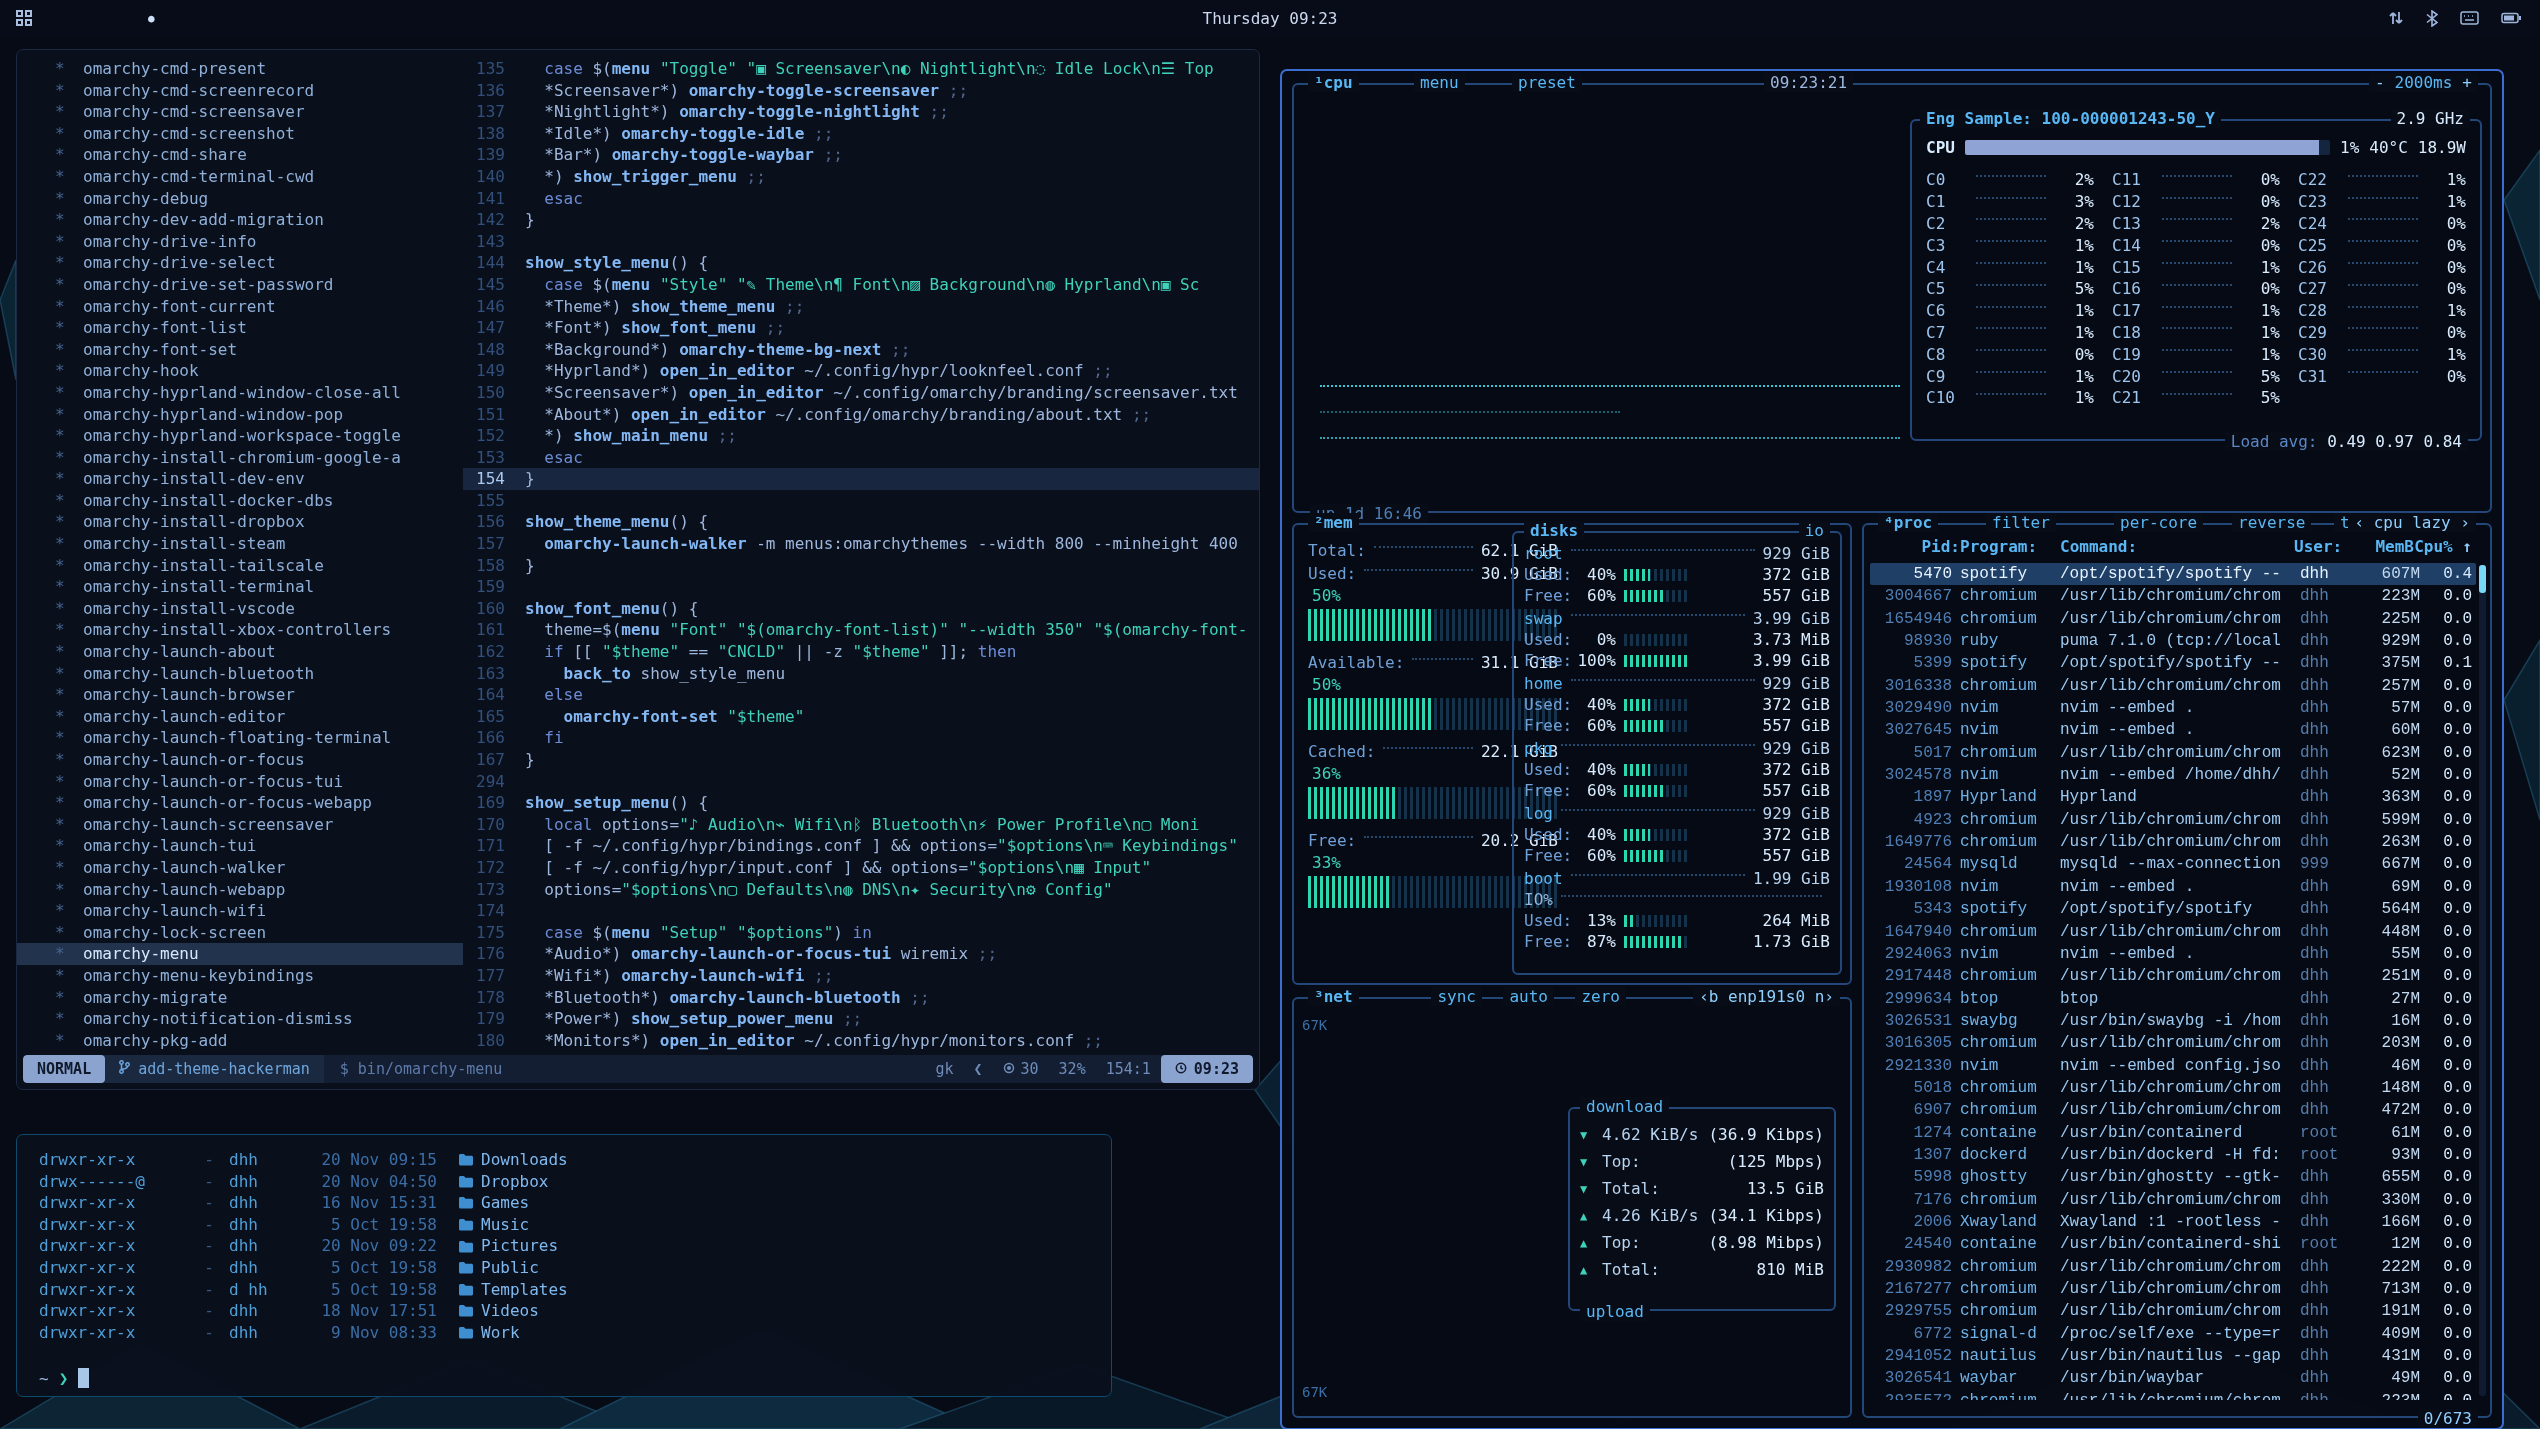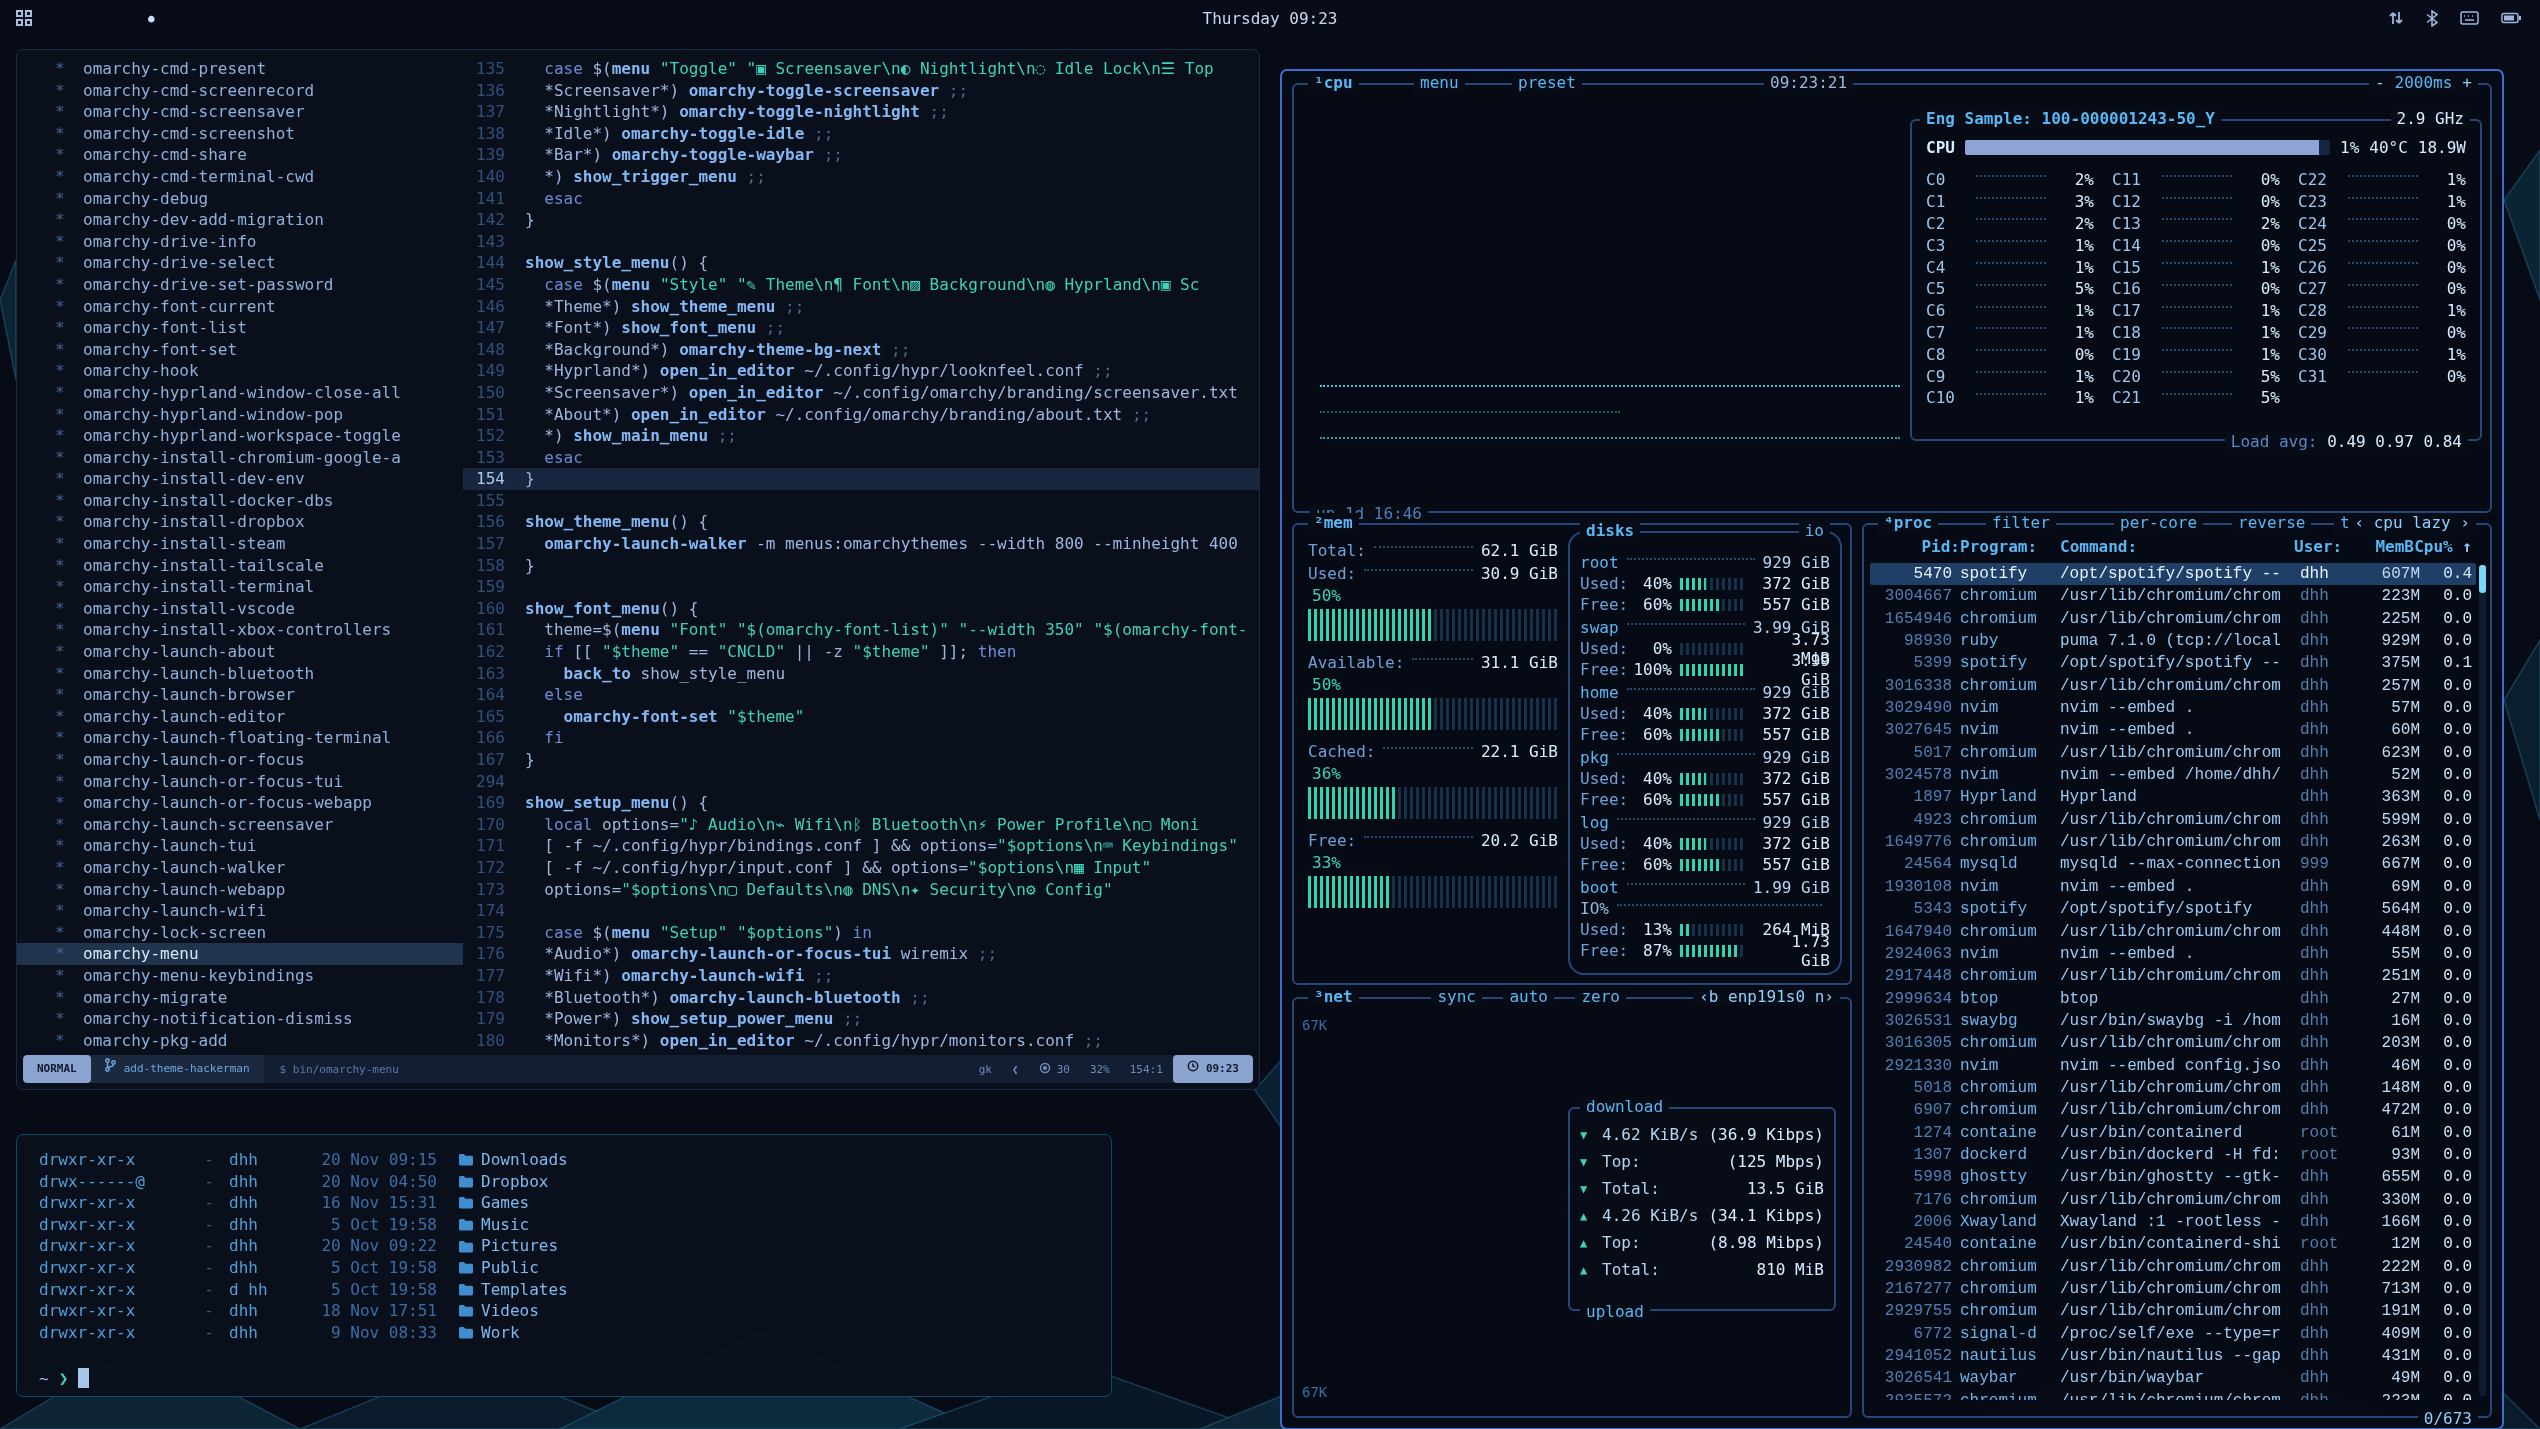--- a/index.html
+++ b/index.html
@@ -39,21 +39,21 @@
   .codepane { flex:1; overflow:hidden; }
   .cl { display:flex; height:21.6px; line-height:21.6px; white-space:pre; }
   .cl.cur { background:#182640; }
   .ln { width:62px; flex:none; text-align:right; padding-right:20px; color:#31507c; }
   .cl.cur .ln { color:#a9c9ef; }
   .ct { white-space:pre; overflow:hidden; flex:1; }
   .sg-p { color:#9db7dd; } .sg-k { color:#6c8dd6; } .sg-f { color:#83b8f5; font-weight:bold; }
   .sg-g { color:#3fd2ba; } .sg-d { color:#51688f; }
   .statusbar { position:absolute; left:6px; right:6px; bottom:6px; height:28px;
     background:#131e33; border-radius:4px; display:flex; align-items:center;
-    font-size:11px; color:#6e8cb8; overflow:hidden; }
+    font-size:15px; color:#6e8cb8; overflow:hidden; }
   .seg-mode, .seg-time { background:#8aa3cf; color:#101a2c; font-weight:bold;
     padding:0 14px; height:28px; line-height:28px; border-radius:4px; }
   .seg-branch { background:#1b2940; color:#6ea6dd; padding:0 14px; height:28px;
     line-height:28px; display:flex; align-items:center; gap:8px; }
   .seg-cmd { padding:0 16px; color:#5d7aa8; }
   .sb-spacer { flex:1; }
   .sb-item { padding:0 10px; display:flex; align-items:center; gap:6px; }
   .seg-time { display:flex; align-items:center; gap:7px; }
 
   
@@ -115,22 +115,22 @@
   
   .memstats { position:absolute; left:14px; top:14px; width:250px; bottom:10px; overflow:hidden; }
   .mrow { display:flex; align-items:center; height:23px; }
   .mlabel { color:#6fa0d8; }
   .mval { color:#d9ecff; }
   .mpct { height:22px; line-height:22px; color:#3fd2ba; padding-left:4px; }
   .meter { position:relative; height:32px; margin:2px 0 10px;
     background:repeating-linear-gradient(90deg,#15324b 0 3px,transparent 3px 6px); }
   .meter i { position:absolute; top:0; bottom:0; left:0;
     background:repeating-linear-gradient(90deg,#2bd7b0 0 3px,transparent 3px 6px); }
-  .diskbox { position:absolute; right:8px; top:6px; bottom:8px; width:274px;
-    border:2px solid #24477a; border-radius:16px; padding:19px 10px 6px; }
+  .diskbox { position:absolute; right:8px; top:6px; bottom:8px; width:330px;
+    border:2px solid #24477a; border-radius:6px; padding:10px 10px 6px; }
   .diskbox .ontop { left:10px; font-weight:bold; }
   .diskbox .iotab { left:auto; right:10px; font-weight:normal; }
   .disk { margin-bottom:2px; }
   .ddiv { display:flex; align-items:center; height:21px; }
   .dname { color:#59b7f4; }
   .dtot { color:#b9d4f0; }
   .drow { display:flex; align-items:center; height:21px; }
   .dlabel { color:#6fa0d8; width:52px; }
   .dpct { width:40px; text-align:right; color:#d9ecff; }
   .dmeter { width:66px; height:12px; margin:0 8px; position:relative;

